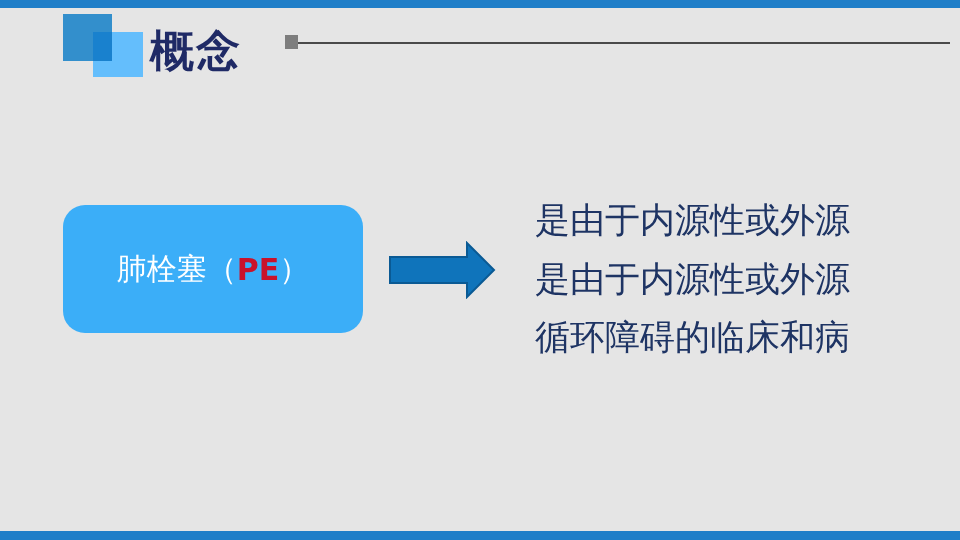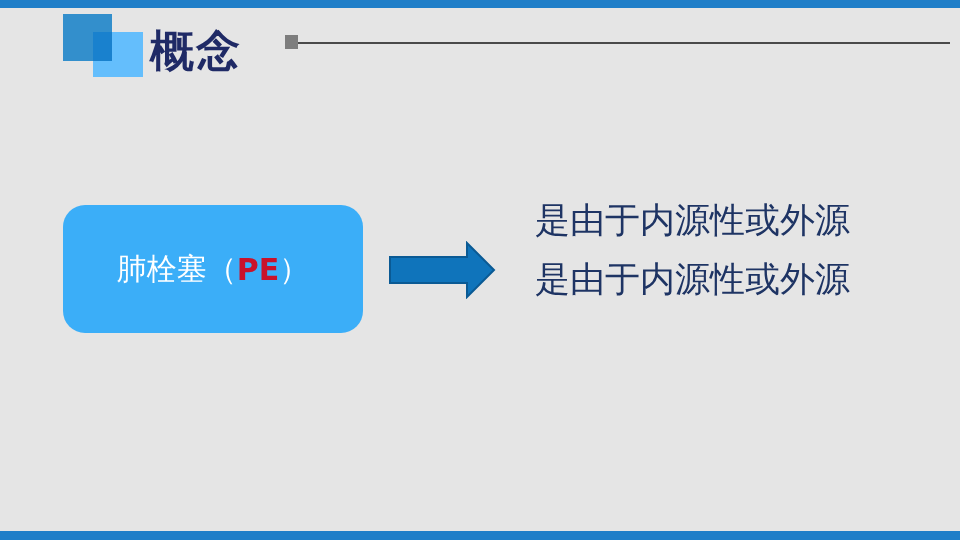--- a/index.html
+++ b/index.html
@@ -112,15 +112,16 @@
       <span>）</span>
   </div>
 
   <svg class="arrow-svg" viewBox="0 0 110 58" aria-hidden="true">
     <polygon points="3,16 80,16 80,2 107,29 80,56 80,42 3,42"></polygon>
   </svg>
 
   <div class="definition">
     <div class="line">是由于内源性或外源</div>
     <div class="line">是由于内源性或外源</div>
+    <div class="line">循环障碍的临床和病</div>
   </div>
 
 </div>
 
 </body></html>

